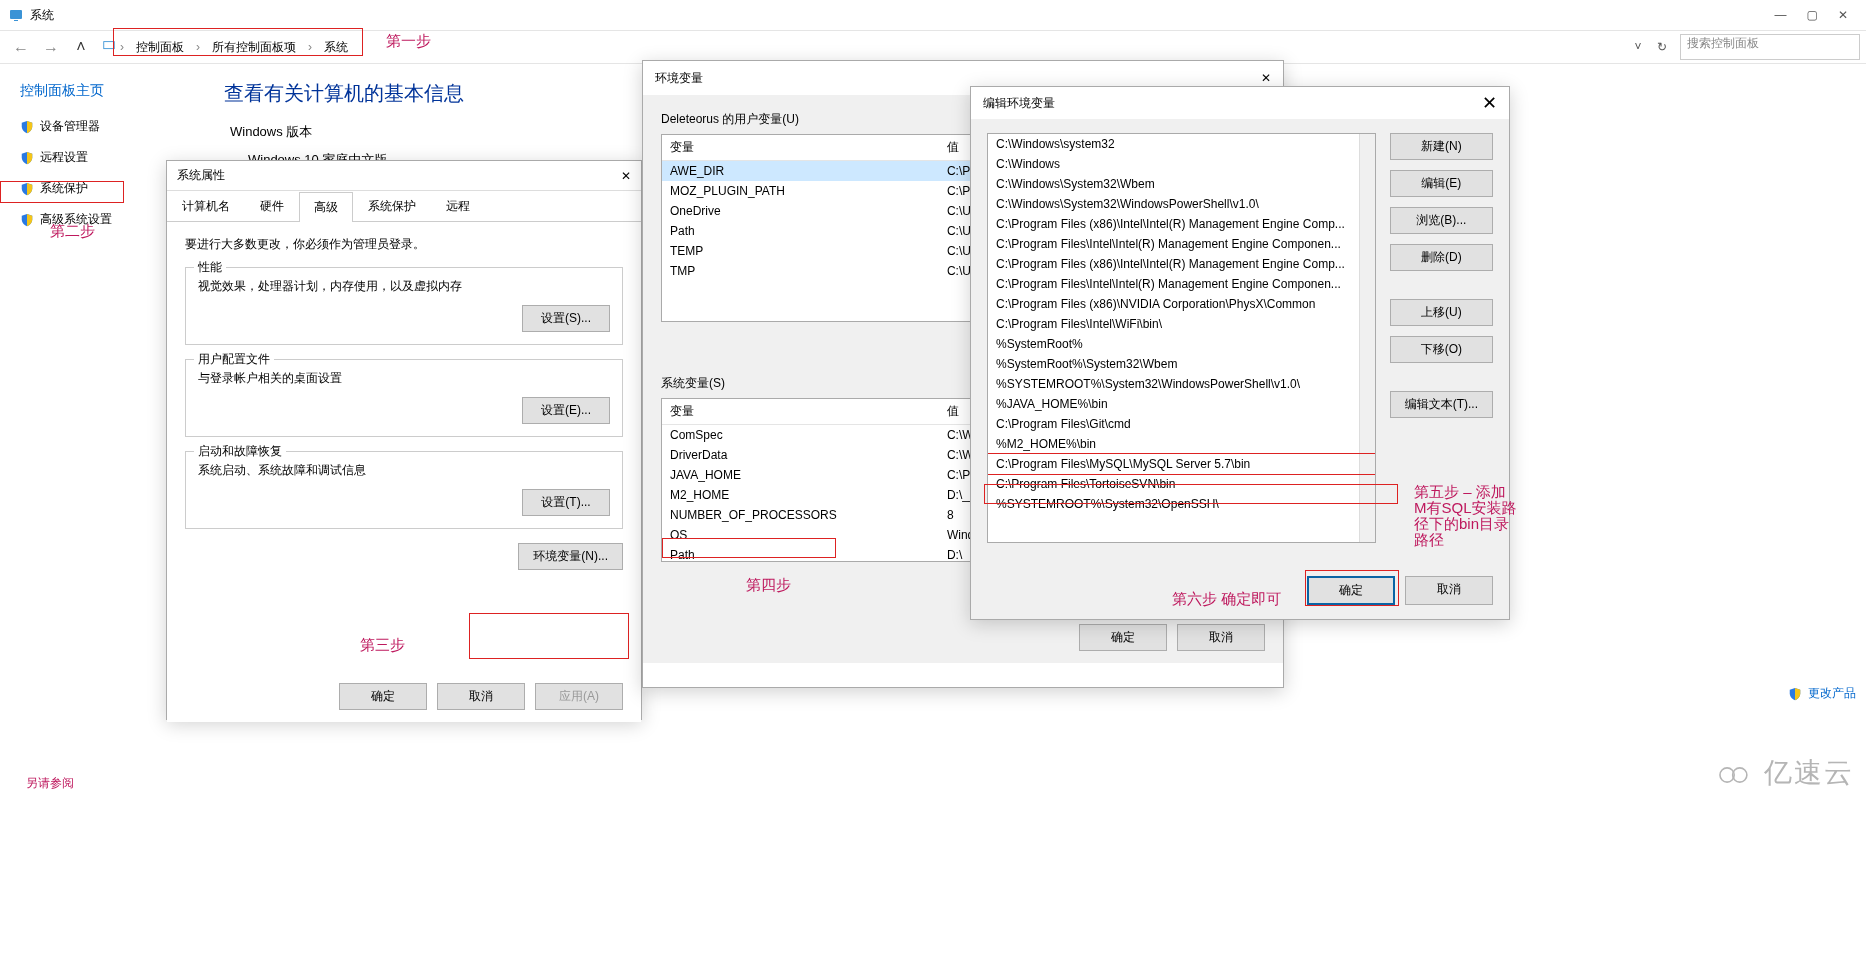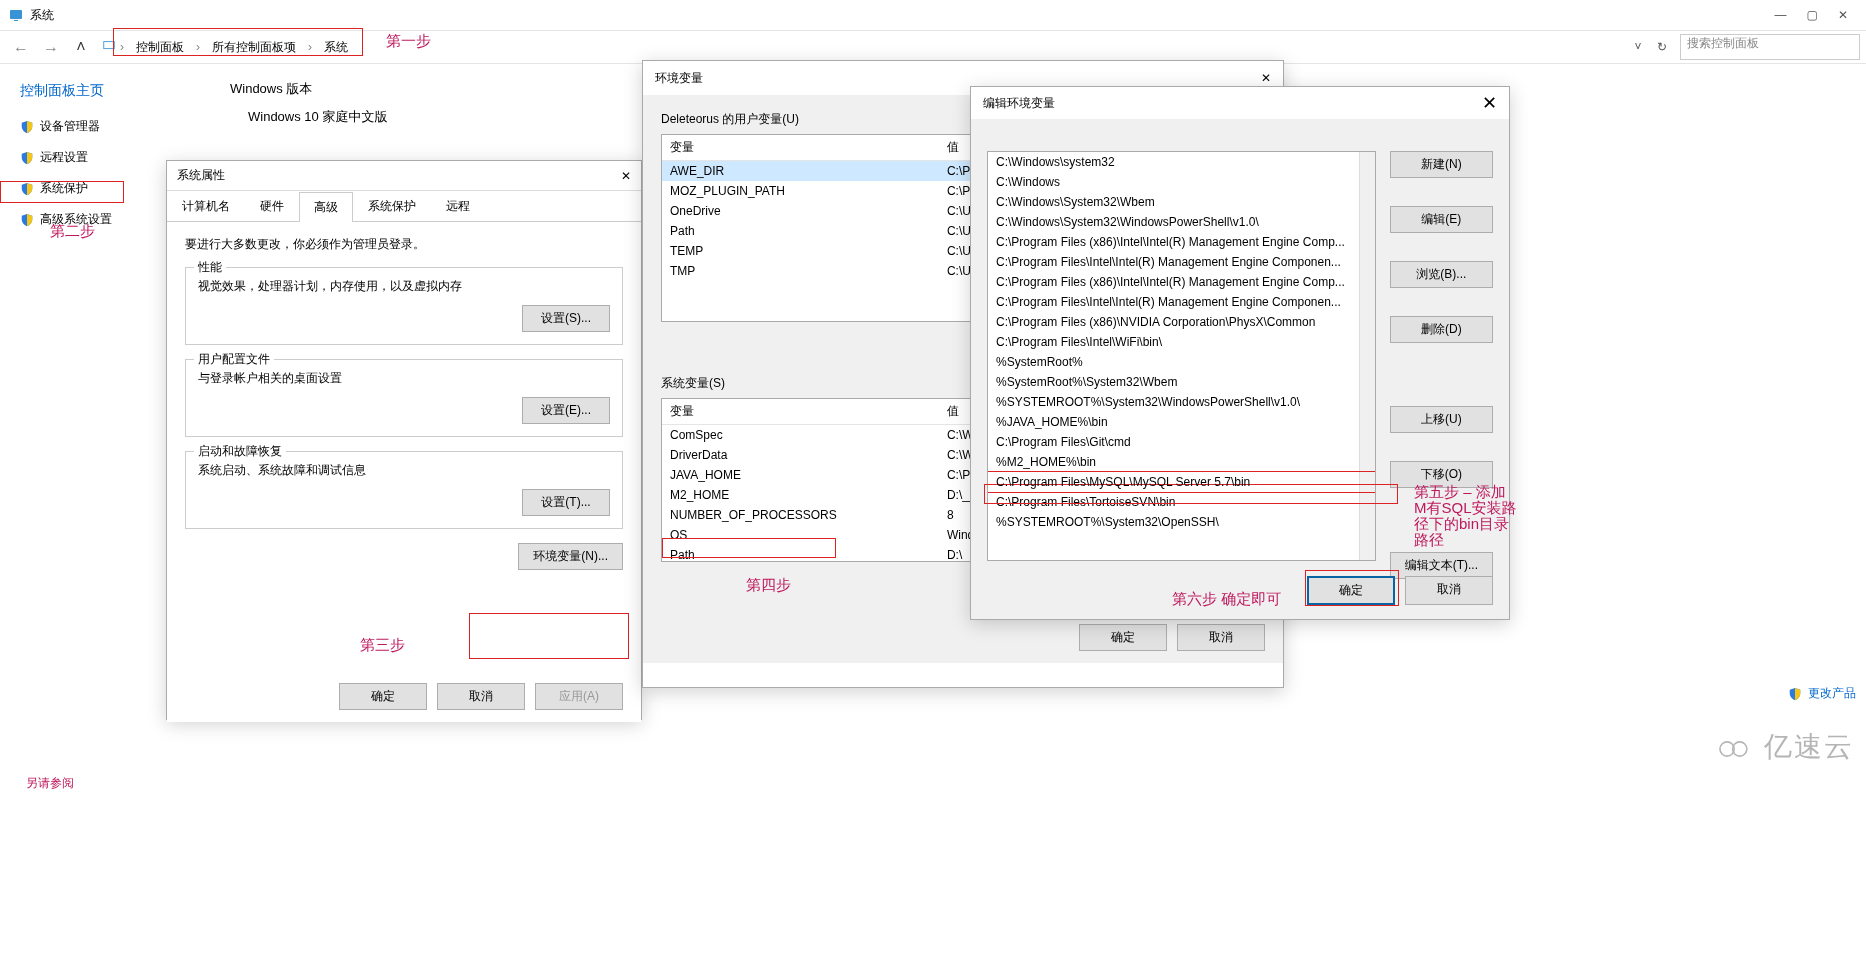--- a/index.html
+++ b/index.html
@@ -77,34 +77,34 @@
 .listv tr.sel td { background:#cde8ff; }
 .listv2 { height:164px; }
 .sectionbtns { text-align:right; margin-top:8px; margin-bottom:18px; }
 .sectionbtns .winbtn2 { margin-left:6px; }
 .placeholder-box { position:relative; }
 
 
 .editdlg { left:970px; top:86px; width:540px; height:534px; background:#f0f0f0; }
 .editdlg .titlebar2 { height:32px; display:flex; align-items:center; padding:0 12px; background:#fff; }
 .editdlg .titlebar2 .closex { margin-left:auto; font-size:18px; }
-.editdlg .dlgbody { display:flex; gap:14px; padding:32px 16px 14px; }
+.editdlg .dlgbody { display:flex; gap:14px; padding:14px 16px 14px; }
 .pathlist { flex:1; background:#fff; border:1px solid #aaa; height:410px; overflow:hidden; position:relative; }
 .pathlist .row { padding:3px 8px; white-space:nowrap; overflow:hidden; text-overflow:ellipsis; }
 .pathlist .row.hl { border:1px solid #d22; margin:-1px; position:relative; z-index:2; }
 .pathlist .scroll { width:16px; background:#f0f0f0; position:absolute; right:0; top:0; bottom:0; border-left:1px solid #ddd;}
-.btnstack { display:flex; flex-direction:column; gap:10px;justify-content:space-between; }
+.btnstack { display:flex; flex-direction:column; gap:10px; }
 .btnstack .winbtn2 { min-width:92px; }
 .editbtns { position:absolute; right:16px; bottom:14px; display:flex; gap:10px; }
 .editbtns .winbtn2.primary { border:2px solid #0a64a4; }
 
 
 .footerlink { position:absolute; right:10px; bottom:268px; color:#0066cc; display:flex; align-items:center; }
 .seealso { position:absolute; left:26px; bottom:178px; color:#be185d; }
-.wm { position:absolute; right:12px; bottom:204px; color:#b5b5b5; font-size:28px; letter-spacing:2px; }
+.wm { position:absolute; right:12px; bottom:178px; color:#b5b5b5; font-size:28px; letter-spacing:2px; }
 
 svg.shield-svg { width:14px; height:14px; }
 </style>
 </head>
 <body>
 
 <div class="titlebar">
   <span class="ticon">
     <svg viewBox="0 0 16 16">
         <rect x="2" y="3" width="12" height="9" fill="#3a93d6" rx="1"></rect>
@@ -168,20 +168,21 @@
     <div class="sidelink">
       <span class="shield"><svg class="shield-svg" viewBox="0 0 16 16">
             <path d="M8 1l6 2v4c0 4-3 7-6 8-3-1-6-4-6-8V3z" fill="#2a7ae2"></path>
             <path d="M8 1l6 2v4c0 4-3 7-6 8V1z" fill="#f5c518"></path>
           </svg></span>
       <span>高级系统设置</span>
     </div>
   </div>
 
   <div class="mainarea">
+    <h1>查看有关计算机的基本信息</h1>
     <div class="sub">Windows 版本</div>
     <div class="subsub">Windows 10 家庭中文版</div>
   </div>
 </div>
 
 <div class="redbox1" style="left:0px; top:181px; width:124px; height:22px;"></div>
 <div class="step-label" style="left:50px; top:222px;">第二步</div>
 
 <div class="dialog sysprop">
   <div class="titlebar2">

